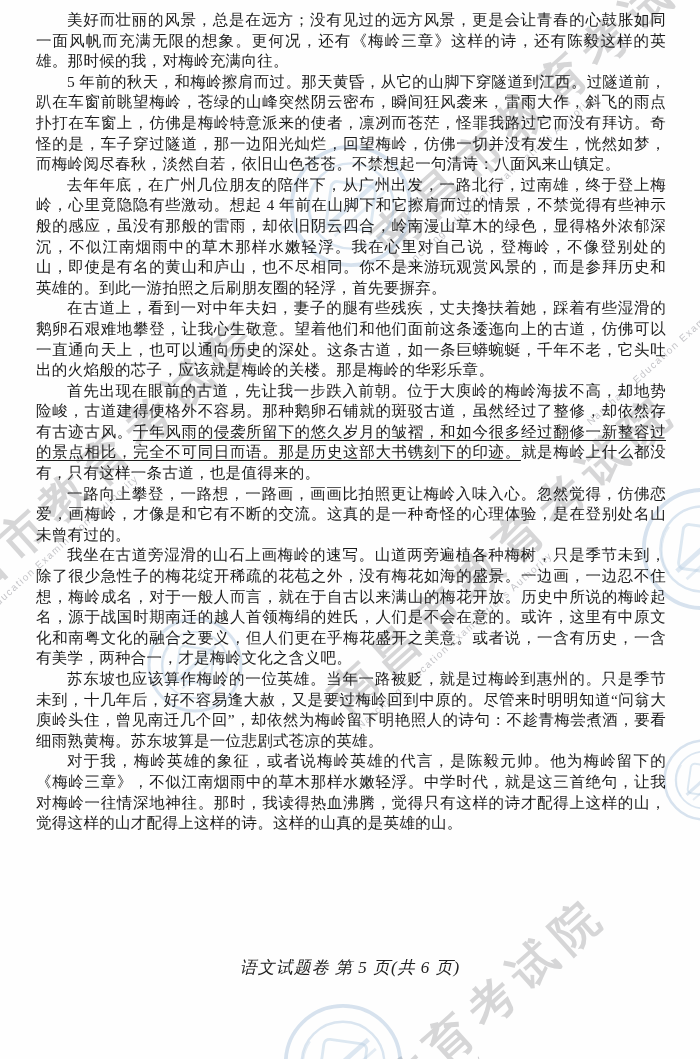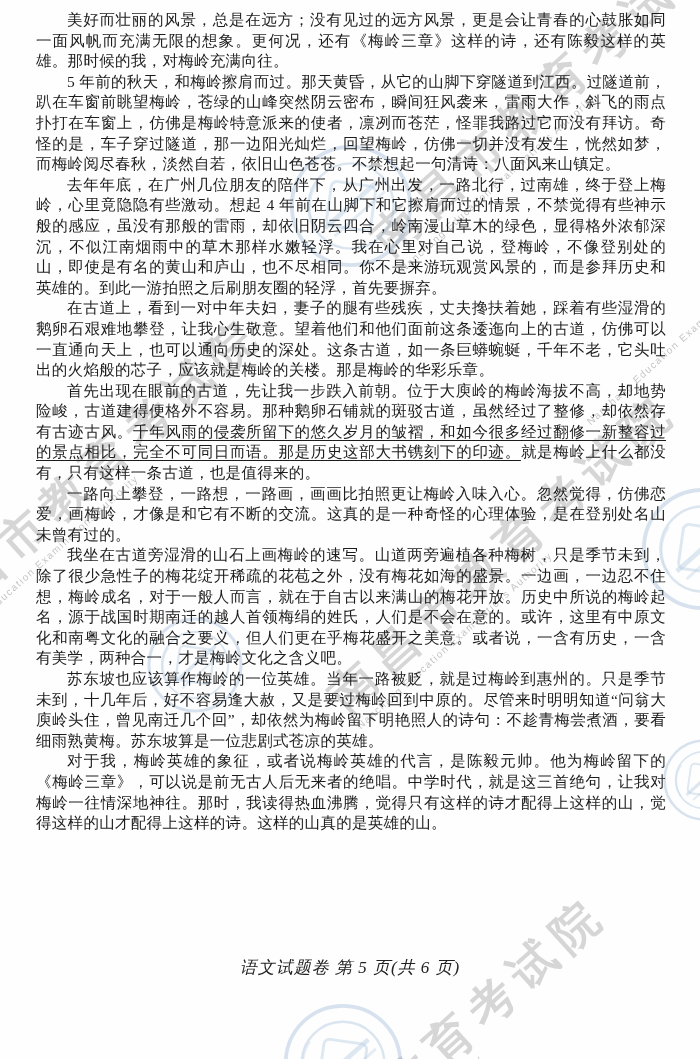--- a/index.html
+++ b/index.html
@@ -169,18 +169,18 @@
 
   <div class="essay">
       <p><span>美好而壮丽的风景，总是在远方；没有见过的远方风景，更是会让青春的心鼓胀如同一面风帆而充满无限的想象。更何况，还有《梅岭三章》这样的诗，还有陈毅这样的英雄。那时候的我，对梅岭充满向往。</span></p>
       <p><span>5 年前的秋天，和梅岭擦肩而过。那天黄昏，从它的山脚下穿隧道到江西。过隧道前，趴在车窗前眺望梅岭，苍绿的山峰突然阴云密布，瞬间狂风袭来，雷雨大作，斜飞的雨点扑打在车窗上，仿佛是梅岭特意派来的使者，凛冽而苍茫，怪罪我路过它而没有拜访。奇怪的是，车子穿过隧道，那一边阳光灿烂，回望梅岭，仿佛一切并没有发生，恍然如梦，而梅岭阅尽春秋，淡然自若，依旧山色苍苍。不禁想起一句清诗：八面风来山镇定。</span></p>
       <p><span>去年年底，在广州几位朋友的陪伴下，从广州出发，一路北行，过南雄，终于登上梅岭，心里竟隐隐有些激动。想起 4 年前在山脚下和它擦肩而过的情景，不禁觉得有些神示般的感应，虽没有那般的雷雨，却依旧阴云四合，岭南漫山草木的绿色，显得格外浓郁深沉，不似江南烟雨中的草木那样水嫩轻浮。我在心里对自己说，登梅岭，不像登别处的山，即使是有名的黄山和庐山，也不尽相同。你不是来游玩观赏风景的，而是参拜历史和英雄的。到此一游拍照之后刷朋友圈的轻浮，首先要摒弃。</span></p>
       <p><span>在古道上，看到一对中年夫妇，妻子的腿有些残疾，丈夫搀扶着她，踩着有些湿滑的鹅卵石艰难地攀登，让我心生敬意。望着他们和他们面前这条逶迤向上的古道，仿佛可以一直通向天上，也可以通向历史的深处。这条古道，如一条巨蟒蜿蜒，千年不老，它头吐出的火焰般的芯子，应该就是梅岭的关楼。那是梅岭的华彩乐章。</span></p>
       <p><span>首先出现在眼前的古道，先让我一步跌入前朝。位于大庾岭的梅岭海拔不高，却地势险峻，古道建得便格外不容易。那种鹅卵石铺就的斑驳古道，虽然经过了整修，却依然存有古迹古风。</span><span class="u">千年风雨的侵袭所留下的悠久岁月的皱褶，和如今很多经过翻修一新整容过的景点相比，完全不可同日而语。那是历史这部大书镌刻下的印迹。</span><span>就是梅岭上什么都没有，只有这样一条古道，也是值得来的。</span></p>
       <p><span>一路向上攀登，一路想，一路画，画画比拍照更让梅岭入味入心。忽然觉得，仿佛恋爱，画梅岭，才像是和它有不断的交流。这真的是一种奇怪的心理体验，是在登别处名山未曾有过的。</span></p>
       <p><span>我坐在古道旁湿滑的山石上画梅岭的速写。山道两旁遍植各种梅树，只是季节未到，除了很少急性子的梅花绽开稀疏的花苞之外，没有梅花如海的盛景。一边画，一边忍不住想，梅岭成名，对于一般人而言，就在于自古以来满山的梅花开放。历史中所说的梅岭起名，源于战国时期南迁的越人首领梅绢的姓氏，人们是不会在意的。或许，这里有中原文化和南粤文化的融合之要义，但人们更在乎梅花盛开之美意。或者说，一含有历史，一含有美学，两种合一，才是梅岭文化之含义吧。</span></p>
       <p><span>苏东坡也应该算作梅岭的一位英雄。当年一路被贬，就是过梅岭到惠州的。只是季节未到，十几年后，好不容易逢大赦，又是要过梅岭回到中原的。尽管来时明明知道“问翁大庾岭头住，曾见南迁几个回”，却依然为梅岭留下明艳照人的诗句：不趁青梅尝煮酒，要看细雨熟黄梅。苏东坡算是一位悲剧式苍凉的英雄。</span></p>
-      <p><span>对于我，梅岭英雄的象征，或者说梅岭英雄的代言，是陈毅元帅。他为梅岭留下的《梅岭三章》，可以说是前无古人后无来者的绝唱。中学时代，就是这三首绝句，让我对梅岭一往情深地神往。那时，我读得热血沸腾，觉得只有这样的诗才配得上这样的山，觉得这样的山才配得上这样的诗。这样的山真的是英雄的山。</span></p>
+      <p><span>对于我，梅岭英雄的象征，或者说梅岭英雄的代言，是陈毅元帅。他为梅岭留下的《梅岭三章》，不似江南烟雨中的草木那样水嫩轻浮。中学时代，就是这三首绝句，让我对梅岭一往情深地神往。那时，我读得热血沸腾，觉得只有这样的诗才配得上这样的山，觉得这样的山才配得上这样的诗。这样的山真的是英雄的山。</span></p>
     </div>
 
   <div class="footer">语文试题卷 第 5 页(共 6 页)</div>
 
 </div>
 
 </body></html>

